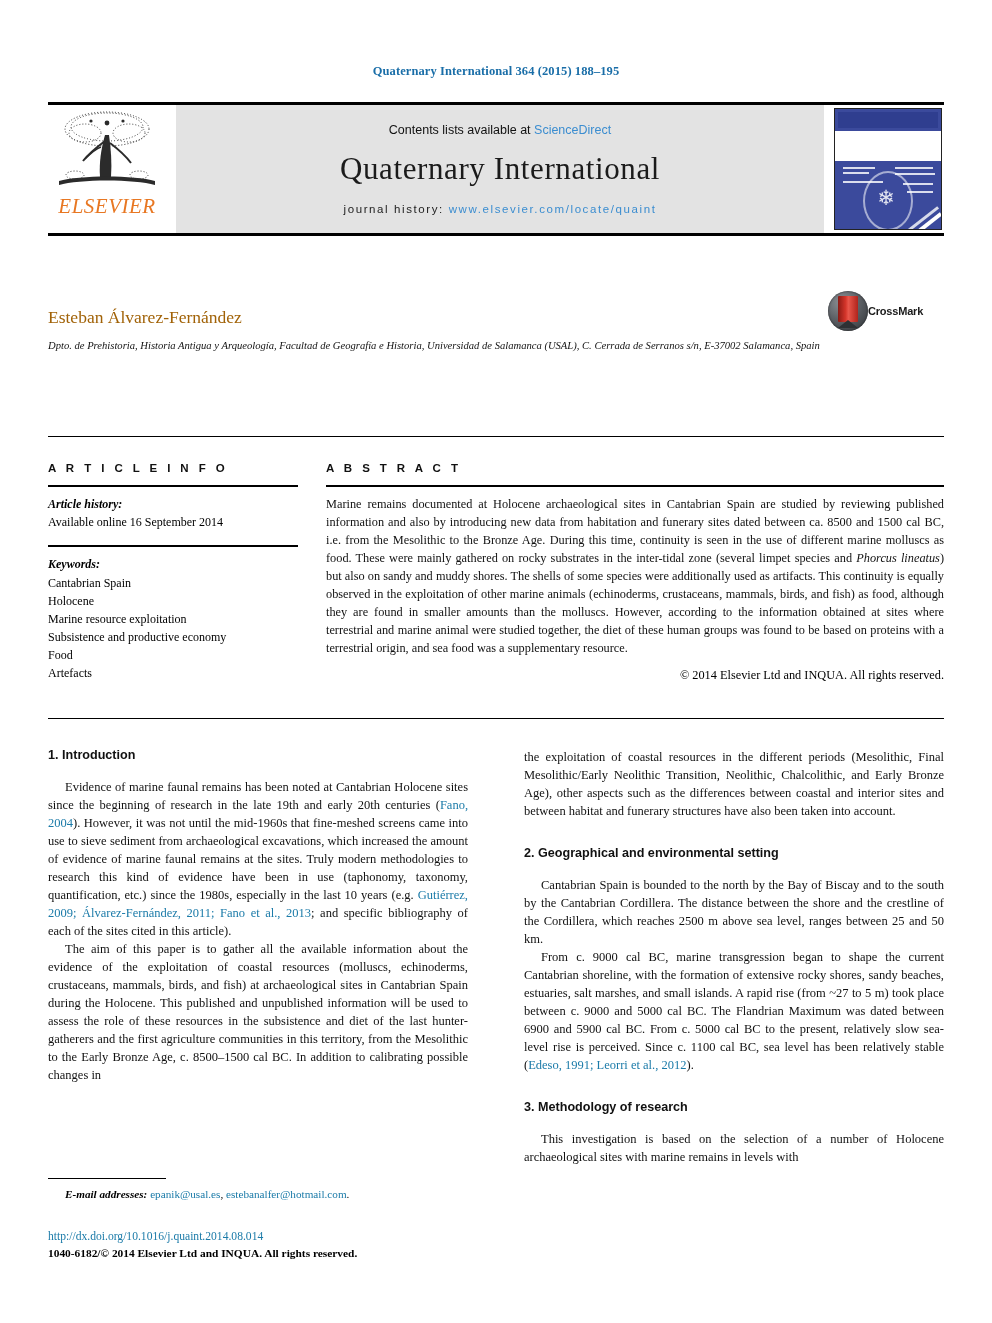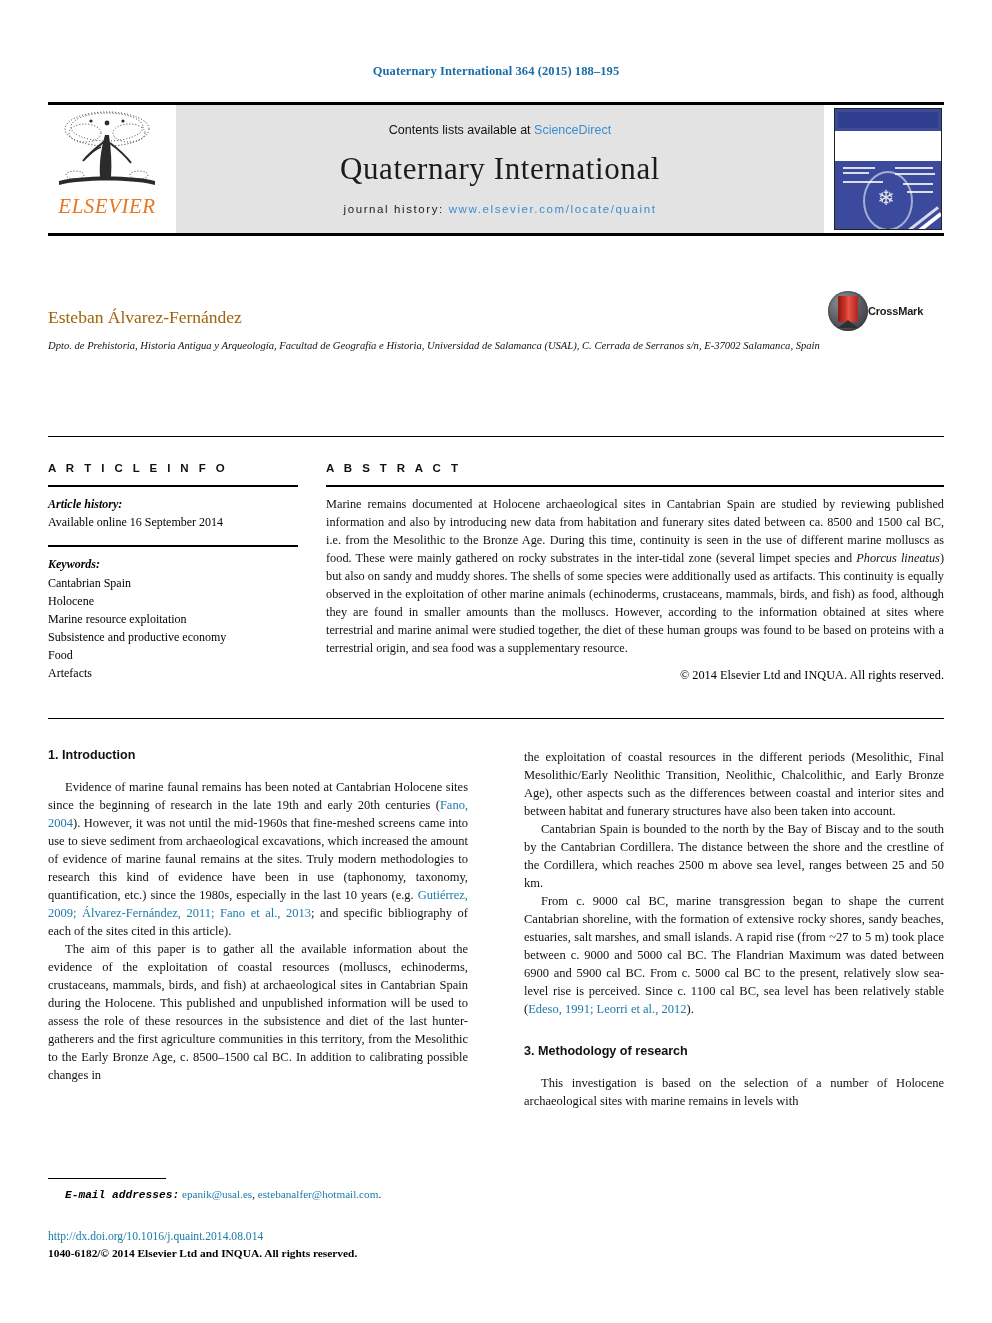--- a/index.html
+++ b/index.html
@@ -368,21 +368,20 @@
     top: 1186px;
     left: 48px;
     width: 420px;
     font-size: 11.2px;
     line-height: 1.45;
     text-indent: 17px;
   }
   .footnote .lbl {
     font-style: italic;
     font-weight: bold;
-    font-family: Liberation Mono, monospace;
   }
   .doi-block {
     position: absolute;
     top: 1228px;
     left: 48px;
     width: 500px;
     font-size: 11.6px;
     line-height: 1.48;
   }
   .doi-block .doi {
@@ -513,20 +512,21 @@
     <div class="bcol">
       <h2 class="secnum">1. Introduction</h2>
       <p class="body"><span>Evidence of marine faunal remains has been noted at Cantabrian Holocene sites since the beginning of research in the late 19th and early 20th centuries (</span><span class="ref">Fano, 2004</span><span>). However, it was not until the mid-1960s that fine-meshed screens came into use to sieve sediment from archaeological excavations, which increased the amount of evidence of marine faunal remains at the sites. Truly modern methodologies to research this kind of evidence have been in use (taphonomy, taxonomy, quantification, etc.) since the 1980s, especially in the last 10 years (e.g. </span><span class="ref">Gutiérrez, 2009; Álvarez-Fernández, 2011; Fano et al., 2013</span><span>; and specific bibliography of each of the sites cited in this article).</span></p>
       <p class="body">The aim of this paper is to gather all the available information about the evidence of the exploitation of coastal resources (molluscs, echinoderms, crustaceans, mammals, birds, and fish) at archaeological sites in Cantabrian Spain during the Holocene. This published and unpublished information will be used to assess the role of these resources in the subsistence and diet of the last hunter-gatherers and the first agriculture communities in this territory, from the Mesolithic to the Early Bronze Age, c. 8500–1500 cal BC. In addition to calibrating possible changes in</p>
     </div>
 
     <div class="bgap"></div>
 
     <div class="bcol">
       <p class="body" style="text-indent:0">the exploitation of coastal resources in the different periods (Mesolithic, Final Mesolithic/Early Neolithic Transition, Neolithic, Chalcolithic, and Early Bronze Age), other aspects such as the differences between coastal and interior sites and between habitat and funerary structures have also been taken into account.</p>
+      <h2 class="secnum spaced">2. Geographical and environmental setting</h2>
       <p class="body">Cantabrian Spain is bounded to the north by the Bay of Biscay and to the south by the Cantabrian Cordillera. The distance between the shore and the crestline of the Cordillera, which reaches 2500 m above sea level, ranges between 25 and 50 km.</p>
       <p class="body"><span>From c. 9000 cal BC, marine transgression began to shape the current Cantabrian shoreline, with the formation of extensive rocky shores, sandy beaches, estuaries, salt marshes, and small islands. A rapid rise (from ~27 to 5 m) took place between c. 9000 and 5000 cal BC. The Flandrian Maximum was dated between 6900 and 5900 cal BC. From c. 5000 cal BC to the present, relatively slow sea-level rise is perceived. Since c. 1100 cal BC, sea level has been relatively stable (</span><span class="ref">Edeso, 1991; Leorri et al., 2012</span><span>).</span></p>
       <h2 class="secnum spaced">3. Methodology of research</h2>
       <p class="body">This investigation is based on the selection of a number of Holocene archaeological sites with marine remains in levels with</p>
     </div>
 
   </div>
 
   <div class="foot-rule"></div>
   <div class="footnote"><span class="lbl">E-mail addresses:</span> <span class="ref">epanik@usal.es</span><span>, </span><span class="ref">estebanalfer@hotmail.com</span><span>.</span></div>

